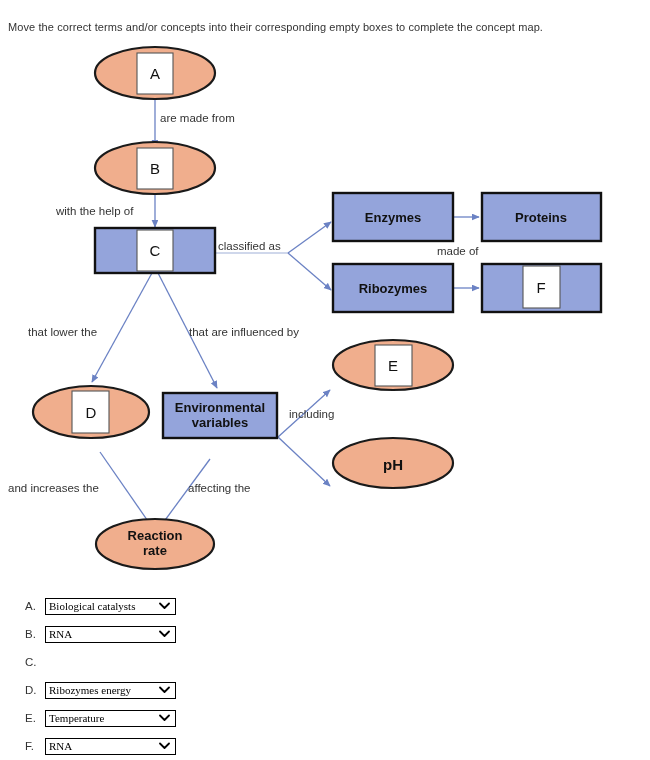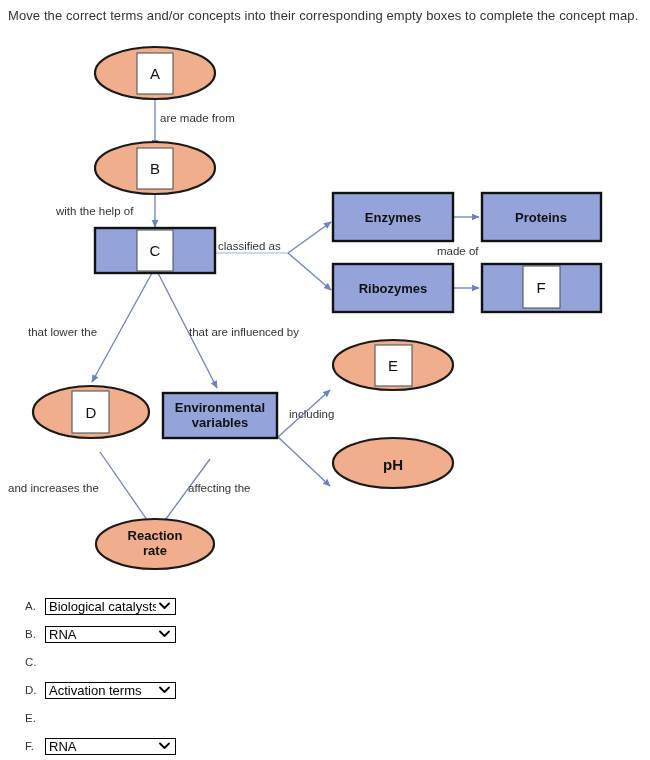--- a/index.html
+++ b/index.html
@@ -5,22 +5,22 @@
   html,body{margin:0;padding:0;}
   body{
     width:650px;height:760px;
     background:#ffffff;
     font-family:"Liberation Sans", sans-serif;
     color:#222;
     overflow:hidden;
     position:relative;
   }
   #instruction{
-    position:absolute;left:8px;top:8px;
-    font-size:13px;color:#333;letter-spacing:0.1px;
+    position:absolute;left:8px;top:21px;
+    font-size:11px;color:#333;letter-spacing:0.1px;
     white-space:nowrap;
   }
   #map{
     position:absolute;left:0;top:22px;width:650px;height:565px;
   }
   .node-label{
     font-family:"Liberation Sans", sans-serif;
     font-weight:bold;font-size:13px;fill:#111;
     text-anchor:middle;
   }
@@ -47,23 +47,24 @@
   }
   .answer-key{
     width:20px;font-size:11.5px;color:#333;
   }
   .answer-select{
     position:relative;
     width:126px;height:15px;
     border:1px solid #000;
     background:#fff;
     display:flex;align-items:center;
-    font-size:13px;color:#000;
+    font-size:11px;color:#000;
     padding:0 0 0 3px;
     box-sizing:content-box;
+    font-family:Liberation Serif, serif;
   }
   .answer-text{
     flex:1;white-space:nowrap;overflow:hidden;line-height:15px;
   }
   .chev{
     width:16px;display:flex;align-items:center;justify-content:center;
     padding-right:3px;
   }
   .chev svg{display:block;}
 </style>
@@ -226,31 +227,39 @@
     </div>
   </div>
 
   <div class="answer-row">
     <div class="answer-key">C.</div>
   </div>
 
   <div class="answer-row">
     <div class="answer-key">D.</div>
     <div class="answer-select">
-      <span class="answer-text">Activation terms</span>
+      <span class="answer-text">Ribozymes energy</span>
       <span class="chev">
         <svg width="11" height="8" viewBox="0 0 11 8">
             <path d="M1 1.5 L5.5 6 L10 1.5" stroke="#000" stroke-width="1.8" fill="none" stroke-linecap="round" stroke-linejoin="round"></path>
           </svg>
       </span>
     </div>
   </div>
 
   <div class="answer-row">
     <div class="answer-key">E.</div>
+    <div class="answer-select">
+      <span class="answer-text">Temperature</span>
+      <span class="chev">
+        <svg width="11" height="8" viewBox="0 0 11 8">
+            <path d="M1 1.5 L5.5 6 L10 1.5" stroke="#000" stroke-width="1.8" fill="none" stroke-linecap="round" stroke-linejoin="round"></path>
+          </svg>
+      </span>
+    </div>
   </div>
 
   <div class="answer-row">
     <div class="answer-key">F.</div>
     <div class="answer-select">
       <span class="answer-text">RNA</span>
       <span class="chev">
         <svg width="11" height="8" viewBox="0 0 11 8">
             <path d="M1 1.5 L5.5 6 L10 1.5" stroke="#000" stroke-width="1.8" fill="none" stroke-linecap="round" stroke-linejoin="round"></path>
           </svg>

